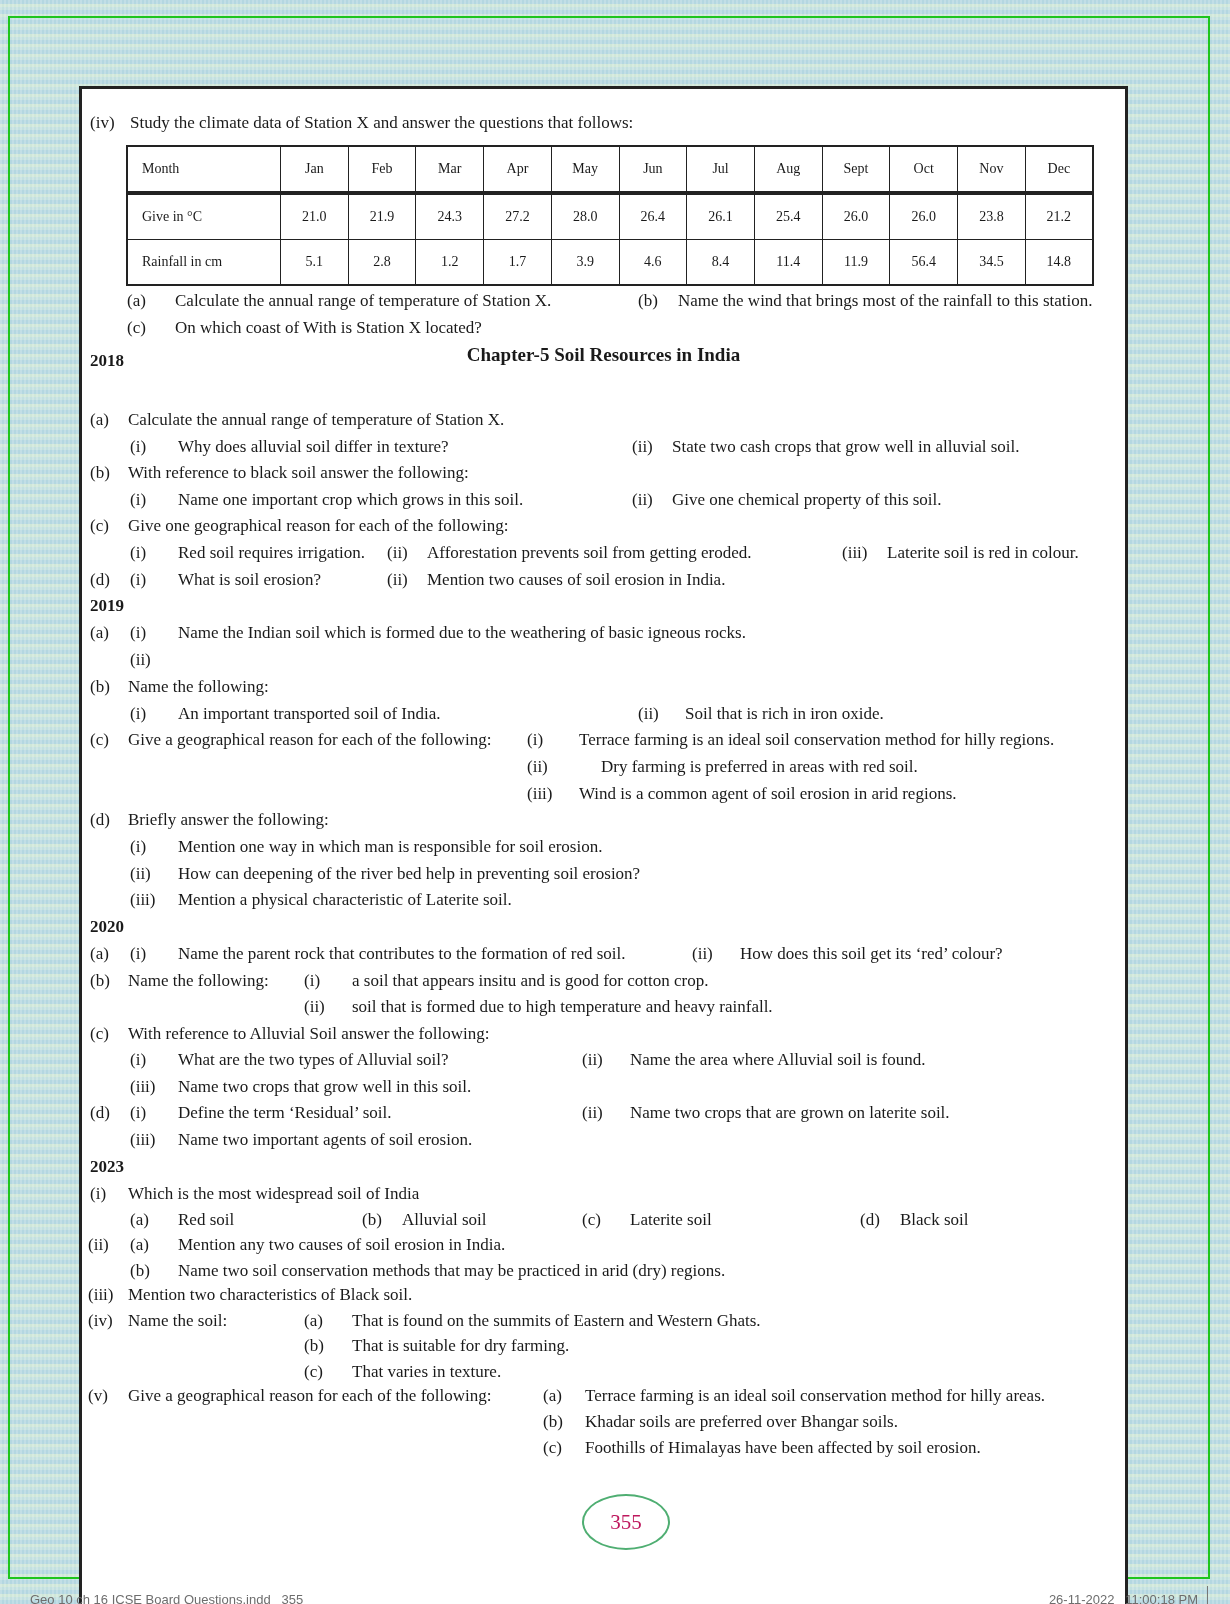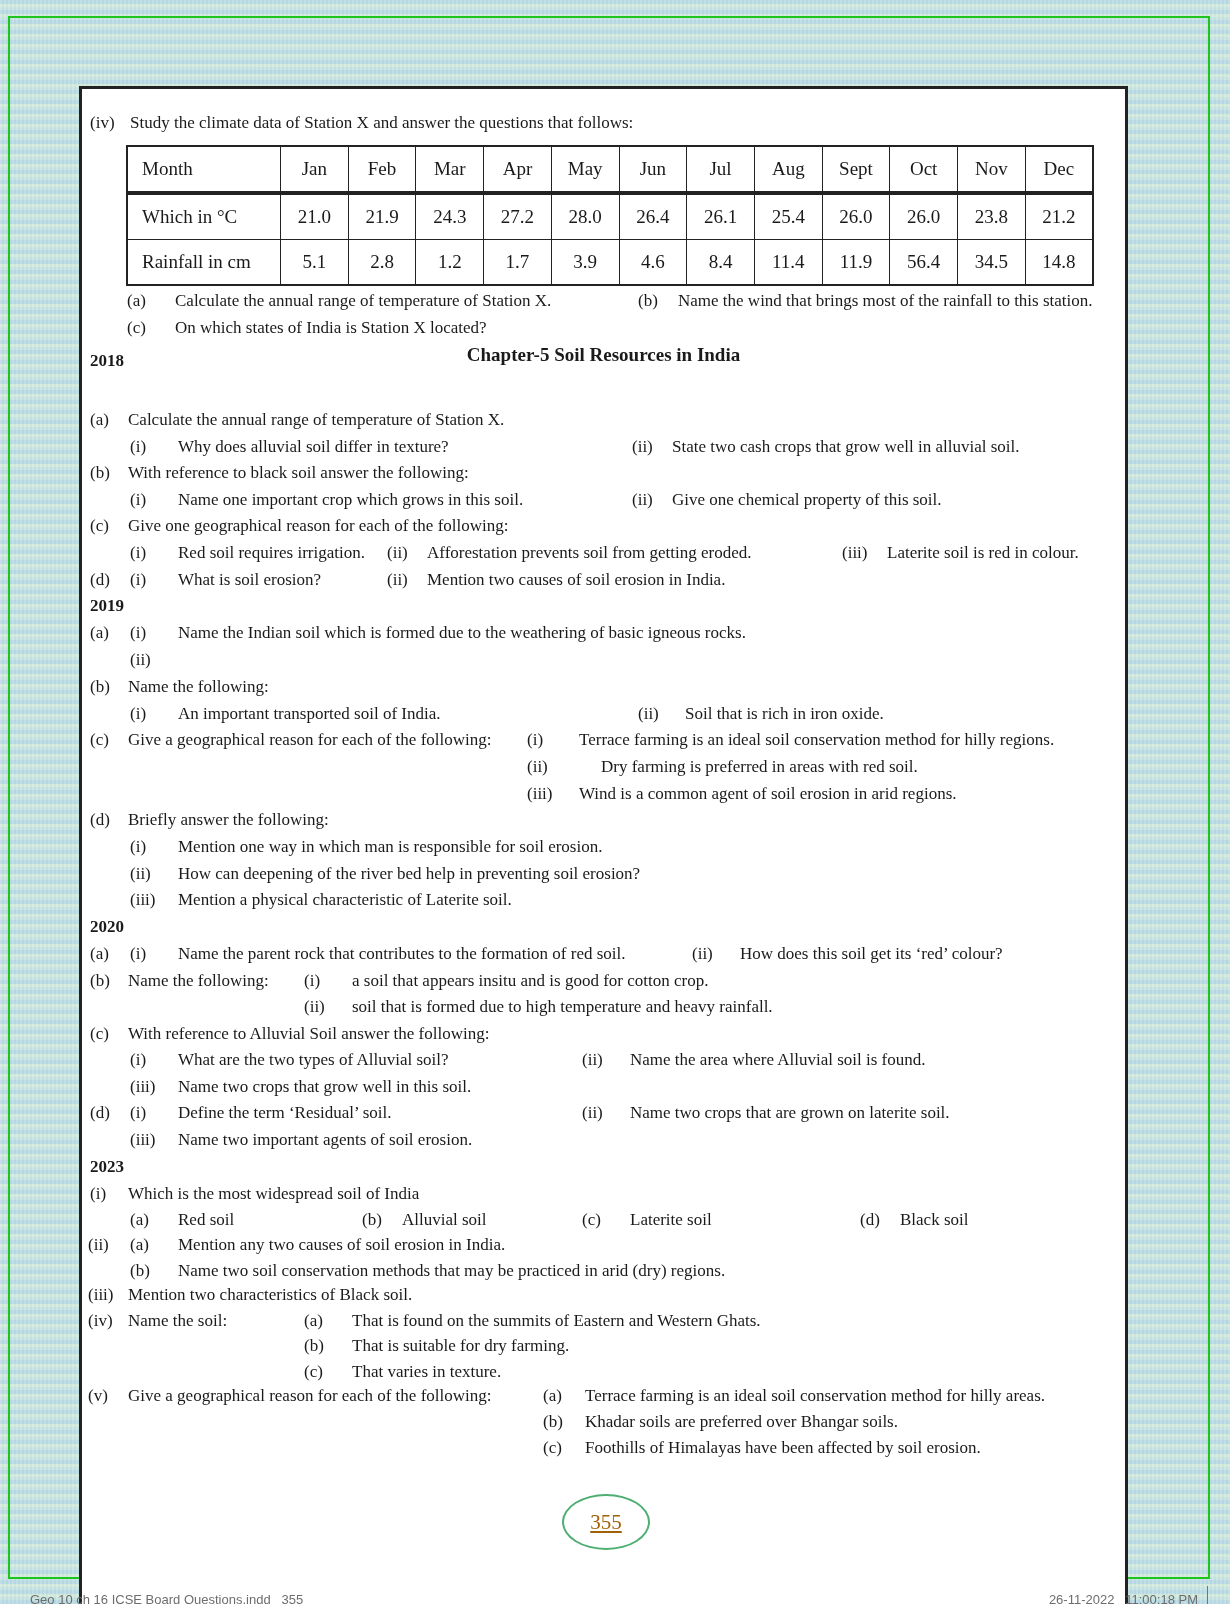--- a/index.html
+++ b/index.html
@@ -21,33 +21,33 @@
     position:absolute;left:79px;top:86px;width:1049px;height:1560px;
     background:#ffffff;border:3px solid #222;box-sizing:border-box;
   }
   .ln{position:absolute;left:0;width:1043px;height:27px;line-height:27px;font-size:17px;}
   .s{position:absolute;top:0;white-space:nowrap;}
   .bold{font-weight:bold;}
   .chapter{position:absolute;left:0;width:1043px;text-align:center;
     font-size:19px;font-weight:bold;height:27px;line-height:27px;}
   table.climate{
     position:absolute;left:44px;top:56px;width:968px;
-    border-collapse:collapse;table-layout:fixed;font-size:19px;
+    border-collapse:collapse;table-layout:fixed;font-size:14px;
     border:2px solid #222;
   }
   table.climate td{
     border:1.5px solid #222;height:44px;text-align:center;
     padding:0;vertical-align:middle;
   }
   table.climate td.rowhead{text-align:left;padding-left:14px;width:138px;}
   table.climate tr.hdr td{border-bottom:4px solid #222;}
   .pagenum{
-    position:absolute;left:562px;top:1494px;width:84px;height:52px;
+    position:absolute;left:582px;top:1494px;width:84px;height:52px;
     background:#ffffff;border:2px solid #4fae72;border-radius:50%;
-    text-align:center;line-height:52px;font-size:21px;color:#a16207;text-decoration:underline;
+    text-align:center;line-height:52px;font-size:21px;color:#be185d;
   }
   .footer{
     position:absolute;top:1592px;font-size:13px;color:#6d6d6d;
     font-family:"Liberation Sans","DejaVu Sans",sans-serif;white-space:pre;
   }
   .footer.left{left:30px;}
   .footer.right{right:32px;}
   .cropmark{position:absolute;left:1207px;top:1586px;width:1px;height:18px;background:#777;}
 </style>
 </head>
@@ -73,21 +73,21 @@
           <td>May</td>
           <td>Jun</td>
           <td>Jul</td>
           <td>Aug</td>
           <td>Sept</td>
           <td>Oct</td>
           <td>Nov</td>
           <td>Dec</td>
         </tr>
     <tr>
-      <td class="rowhead">Which in °C</td>
+      <td class="rowhead">Give in °C</td>
     <td>21.0</td>
           <td>21.9</td>
           <td>24.3</td>
           <td>27.2</td>
           <td>28.0</td>
           <td>26.4</td>
           <td>26.1</td>
           <td>25.4</td>
           <td>26.0</td>
           <td>26.0</td>
@@ -114,21 +114,21 @@
 
   <div class="ln" style="top:198px">
     <span class="s" style="left:45px">(a)</span>
     <span class="s" style="left:93px">Calculate the annual range of temperature of Station X.</span>
     <span class="s" style="left:556px">(b)</span>
     <span class="s" style="left:596px">Name the wind that brings most of the rainfall to this station.</span>
   </div>
 
   <div class="ln" style="top:225px">
     <span class="s" style="left:45px">(c)</span>
-    <span class="s" style="left:93px">On which states of India is Station X located?</span>
+    <span class="s" style="left:93px">On which coast of With is Station X located?</span>
   </div>
 
   <div class="chapter" style="top:252px">Chapter-5 Soil Resources in India</div>
 
   <div class="ln bold" style="top:258px">
     <span class="s" style="left:8px">2018</span>
   </div>
   <div class="ln" style="top:317px">
     <span class="s" style="left:8px">(a)</span>
     <span class="s" style="left:46px">Calculate the annual range of temperature of Station X.</span>

